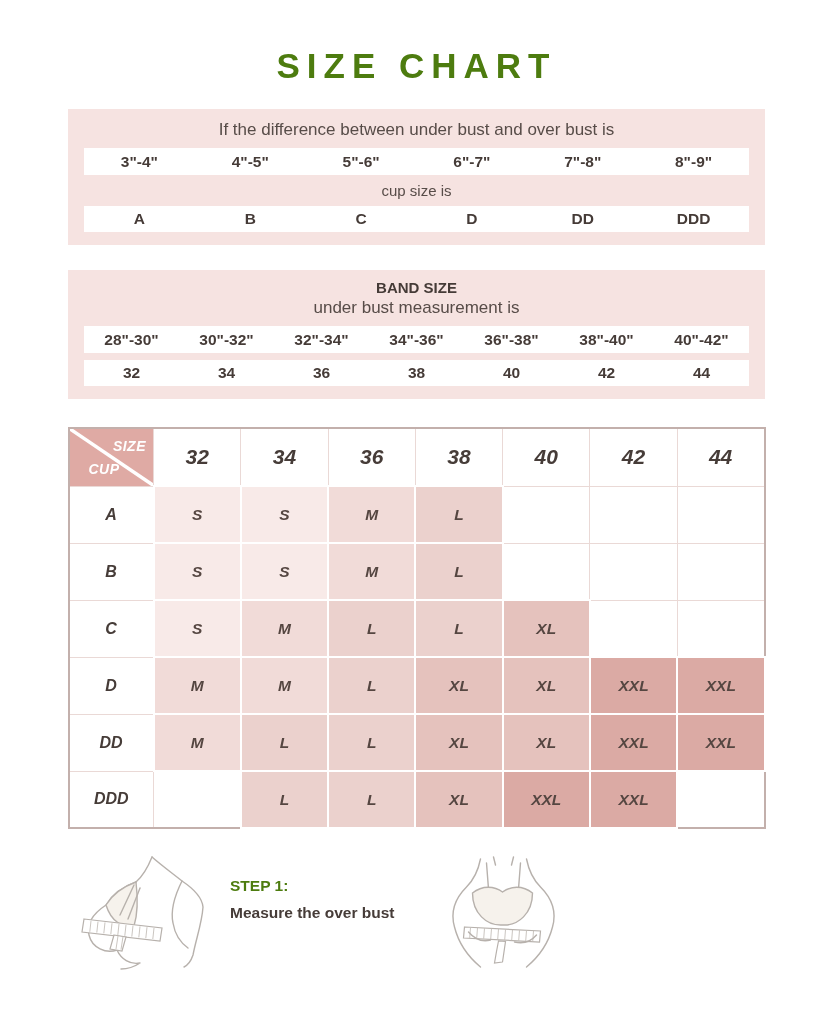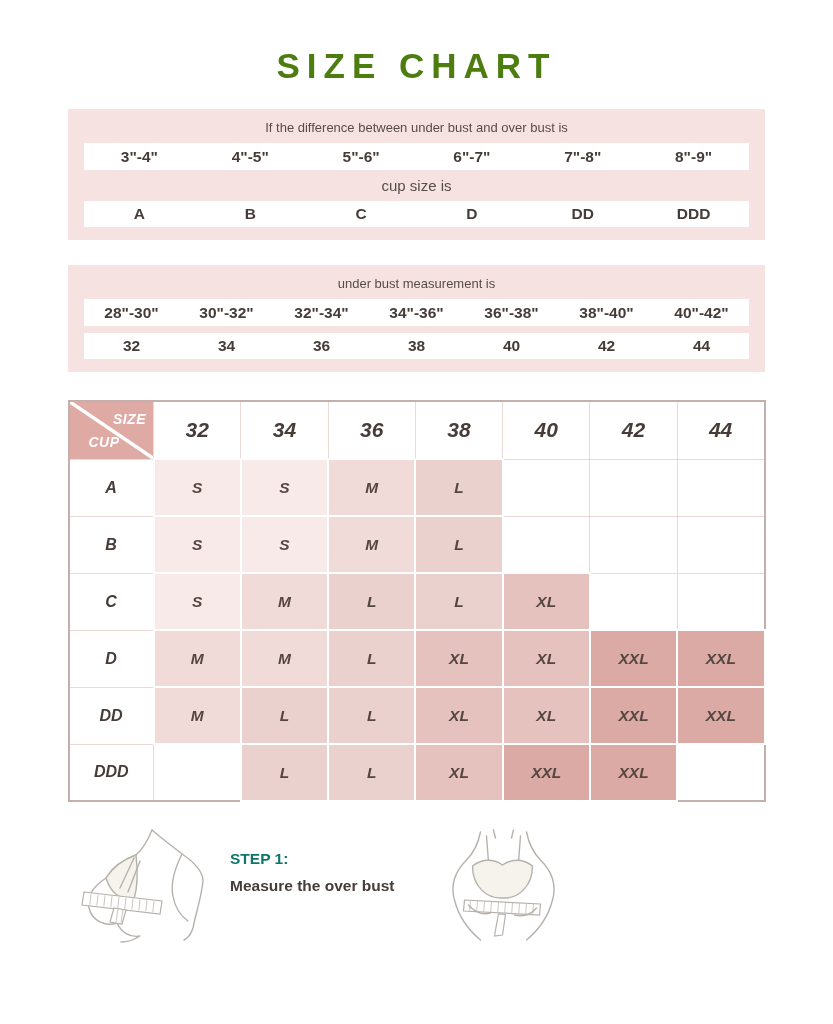--- a/index.html
+++ b/index.html
@@ -38,21 +38,21 @@
   }
   .panel + .panel { margin-top: 25px; }
   .panel-title {
     text-align: center;
     font-size: 15px;
     font-weight: bold;
     color: #453b37;
   }
   .panel-sub {
     text-align: center;
-    font-size: 13px;
+    font-size: 17px;
     margin-top: 2px;
     color: #574c48;
   }
   .strip {
     background: #ffffff;
     margin: 8px 16px 0;
     display: flex;
     align-items: center;
     height: 27px;
   }
@@ -112,21 +112,21 @@
     width: 705px;
     margin: 26px auto 0;
     display: flex;
     align-items: flex-start;
   }
   .step { display: flex; align-items: flex-start; }
   .step-1 { width: 372px; }
   .step-2 { flex: 1; }
   .step svg { flex: 0 0 auto; }
   .step-text { margin-left: 14px; margin-top: 22px; }
-  .step-title { font-size: 15.5px; font-weight: bold; color: #0f766e; }
+  .step-title { font-size: 15.5px; font-weight: bold; color: #4d7c0f; }
   .step-line { font-size: 15.5px; font-weight: bold; margin-top: 9px; color: #463c38; }
 
   .art { stroke: #b7b1ac; stroke-width: 1.4; fill: none; stroke-linecap: round; stroke-linejoin: round; }
   .art-fill { fill: #f6f2ec; stroke: #b7b1ac; stroke-width: 1.4; }
   .tape { fill: #ffffff; stroke: #b7b1ac; stroke-width: 1.2; }
   .tick { stroke: #c4beb9; stroke-width: 0.9; fill: none; }
 </style>
 </head>
 <body>
 
@@ -150,20 +150,21 @@
         <span class="strip-cell">A</span>
         <span class="strip-cell">B</span>
         <span class="strip-cell">C</span>
         <span class="strip-cell">D</span>
         <span class="strip-cell">DD</span>
         <span class="strip-cell">DDD</span>
       </div>
   </section>
 
   <section class="panel">
+    <div class="panel-title">BAND SIZE</div>
     <div class="panel-sub">under bust measurement is</div>
     <div class="strip">
         <span class="strip-cell">28"-30"</span>
         <span class="strip-cell">30"-32"</span>
         <span class="strip-cell">32"-34"</span>
         <span class="strip-cell">34"-36"</span>
         <span class="strip-cell">36"-38"</span>
         <span class="strip-cell">38"-40"</span>
         <span class="strip-cell">40"-42"</span>
       </div>

